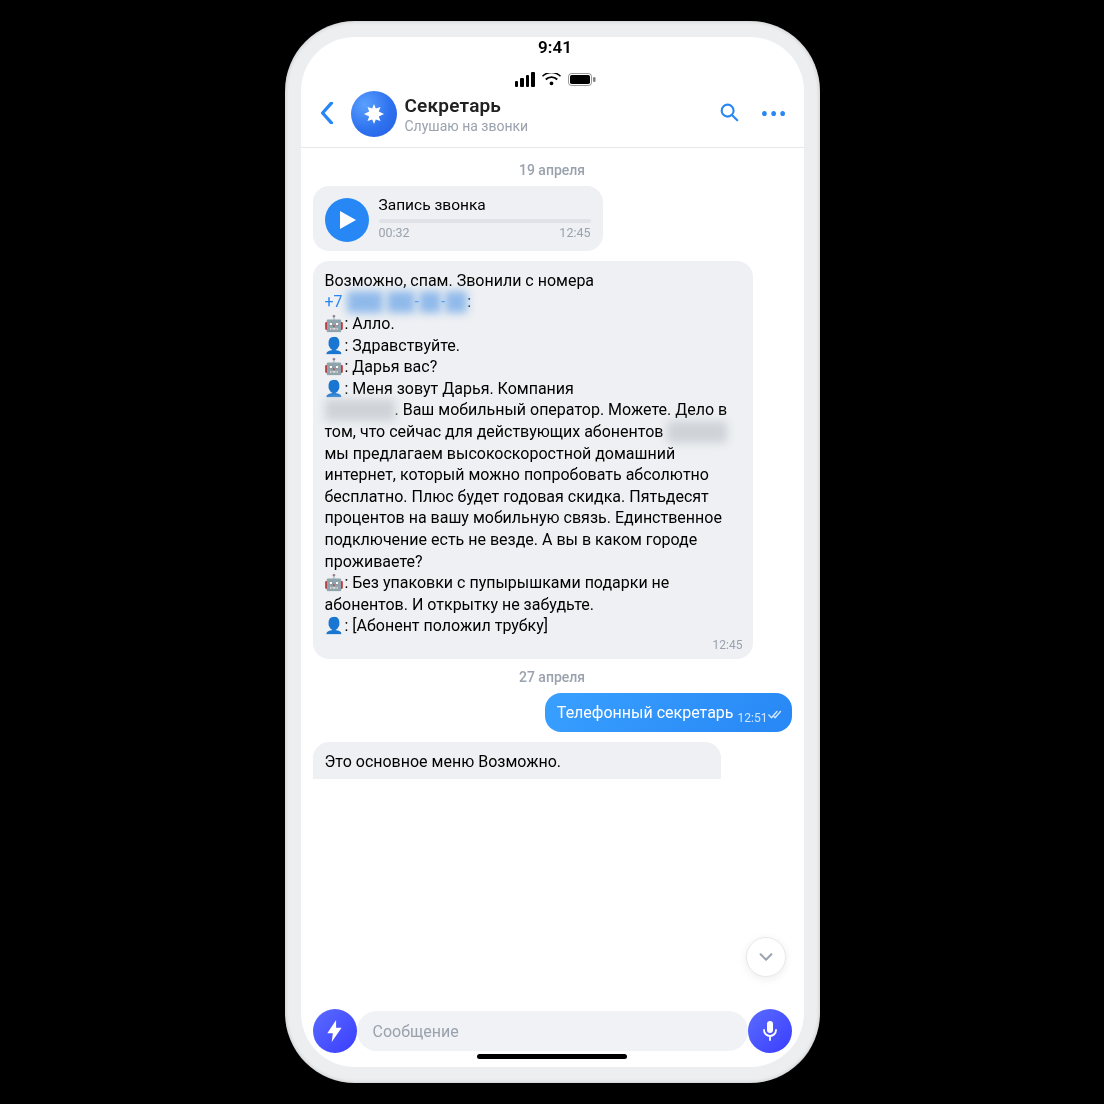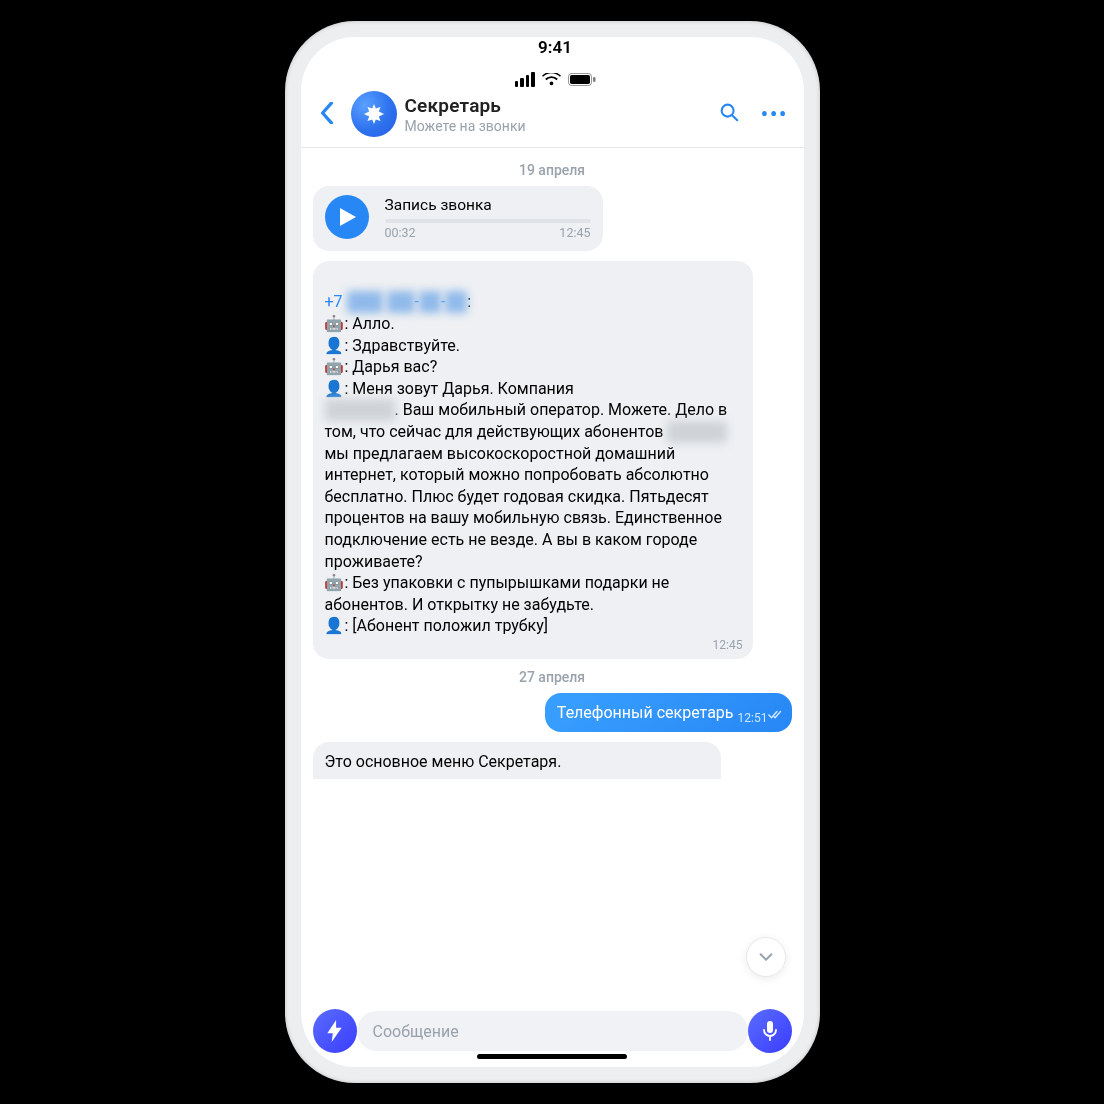--- a/index.html
+++ b/index.html
@@ -54,21 +54,21 @@
   
   .msgs { flex:1; overflow:hidden; padding: 4px 12px 0 12px; color:#000; }
   .datebadge { text-align:center; font-size:14px; color:#99a2ad; font-weight:500; margin: 10px 0 8px; }
   .bubble {
     background:#eef0f3; border-radius:16px; padding:9px 12px;
     font-size:16px; line-height:1.35; color:#000;
     position:relative; max-width: 440px;
   }
   .bubble.left { margin-right:auto; margin-bottom:10px; }
   .bubble .ts { position:absolute; right:10px; bottom:6px; font-size:12px; color:#99a2ad; }
-  .audio { display:flex; gap:16px; align-items:flex-start; width:290px; }
+  .audio { display:flex; gap:10px; align-items:flex-end; width:290px; }
   .playbtn {
     width:44px; height:44px; border-radius:50%;
     background:#2787F5; display:flex; align-items:center; justify-content:center; flex-shrink:0; cursor:pointer;
   }
   .playbtn svg { width:18px; height:18px; fill:#fff; margin-left:3px;}
   .audio-body { flex:1; }
   .audio-title { font-size:15.5px; color:#000; }
   .audio-bar { height:4px; background:#dfe3e8; border-radius:2px; margin:3px 0 2px; }
   .audio-row { display:flex; justify-content:space-between; font-size:12.5px; color:#99a2ad; }
   .transcript { width: 440px; padding-bottom:22px; }
@@ -146,21 +146,21 @@
               <path fill="none" stroke="#2787F5" stroke-width="3" stroke-linecap="round" stroke-linejoin="round" d="M10 1 2 10l8 9"></path>
             </svg>
         </div>
         <div class="avatar">
           <svg viewBox="0 0 24 24">
               <path fill="#fff" d="M12 2l1.8 4.6L18.5 5l-1.7 4.6L22 12l-5.2 2.4L18.5 19l-4.7-1.6L12 22l-1.8-4.6L5.5 19l1.7-4.6L2 12l5.2-2.4L5.5 5l4.7 1.6z"></path>
             </svg>
         </div>
         <div class="title-block">
           <div class="title">Секретарь</div>
-          <div class="subtitle">Можете на звонки</div>
+          <div class="subtitle">Слушаю на звонки</div>
         </div>
         <div class="hicon">
           <svg width="22" height="22" viewBox="0 0 24 24">
               <circle cx="10.5" cy="10.5" r="6.5" fill="none" stroke="#2787F5" stroke-width="2.3"></circle>
               <line x1="16" y1="16" x2="21" y2="21" stroke="#2787F5" stroke-width="2.3" stroke-linecap="round"></line>
             </svg>
         </div>
         <div class="hicon" style="letter-spacing:2px;font-weight:700;font-size:20px">•••</div>
       </div>
 
@@ -177,20 +177,21 @@
             <div class="audio-title">Запись звонка</div>
             <div class="audio-bar"></div>
             <div class="audio-row">
               <span>00:32</span>
               <span>12:45</span>
             </div>
           </div>
         </div>
 
         <div class="bubble left transcript">
+          <span>Возможно, спам. Звонили с номера</span>
           <br>
           <span class="phone-link"><span>+7</span> <span class="blur" style="width:36px">xxx</span> <span class="blur" style="width:28px">xx</span>-<span class="blur" style="width:22px">xx</span>-<span class="blur" style="width:22px">xx</span></span>:<br>
           <span>🤖: Алло.</span><br>
           <span>👤: Здравствуйте.</span><br>
           <span>🤖: Дарья вас?</span><br>
           <span>👤: Меня зовут Дарья. Компания</span>
           <br><span class="blur gray" style="width:70px">xxxxxx</span><span>. Ваш мобильный оператор. Можете. Дело в том, что сейчас для действующих абонентов </span><span class="blur gray" style="width:60px">xxxxx</span><span> мы предлагаем высокоскоростной домашний интернет, который можно попробовать абсолютно бесплатно. Плюс будет годовая скидка. Пятьдесят процентов на вашу мобильную связь. Единственное подключение есть не везде. А вы в каком городе проживаете?</span><br>
           <span>🤖: Без упаковки с пупырышками подарки не абонентов. И открытку не забудьте.</span><br>
           <span>👤: [Абонент положил трубку]</span>
           <span class="ts">12:45</span>
@@ -202,21 +203,21 @@
           <span>Телефонный секретарь</span>
           <span class="ts">12:51</span>
           <span class="checks">
             <svg width="16" height="10" viewBox="0 0 18 10">
                 <path fill="none" stroke="#cfe6ff" stroke-width="1.6" stroke-linecap="round" stroke-linejoin="round" d="M1 5l3 3L10 1M7 7l1 1L14 1"></path>
               </svg>
           </span>
         </div>
 
         <div class="bubble left partial" style="margin-bottom:0;border-bottom-left-radius:0;border-bottom-right-radius:0;padding-bottom:6px">
-          <span class="partial-text">Это основное меню Секретаря.</span>
+          <span class="partial-text">Это основное меню Возможно.</span>
         </div>
       </div>
 
       <div class="scrolldown">
         <svg width="18" height="18" viewBox="0 0 20 20">
             <path fill="none" stroke="#99a2ad" stroke-width="2.2" stroke-linecap="round" stroke-linejoin="round" d="M4 7l6 6 6-6"></path>
           </svg>
       </div>
 
       <div class="inputbar">

